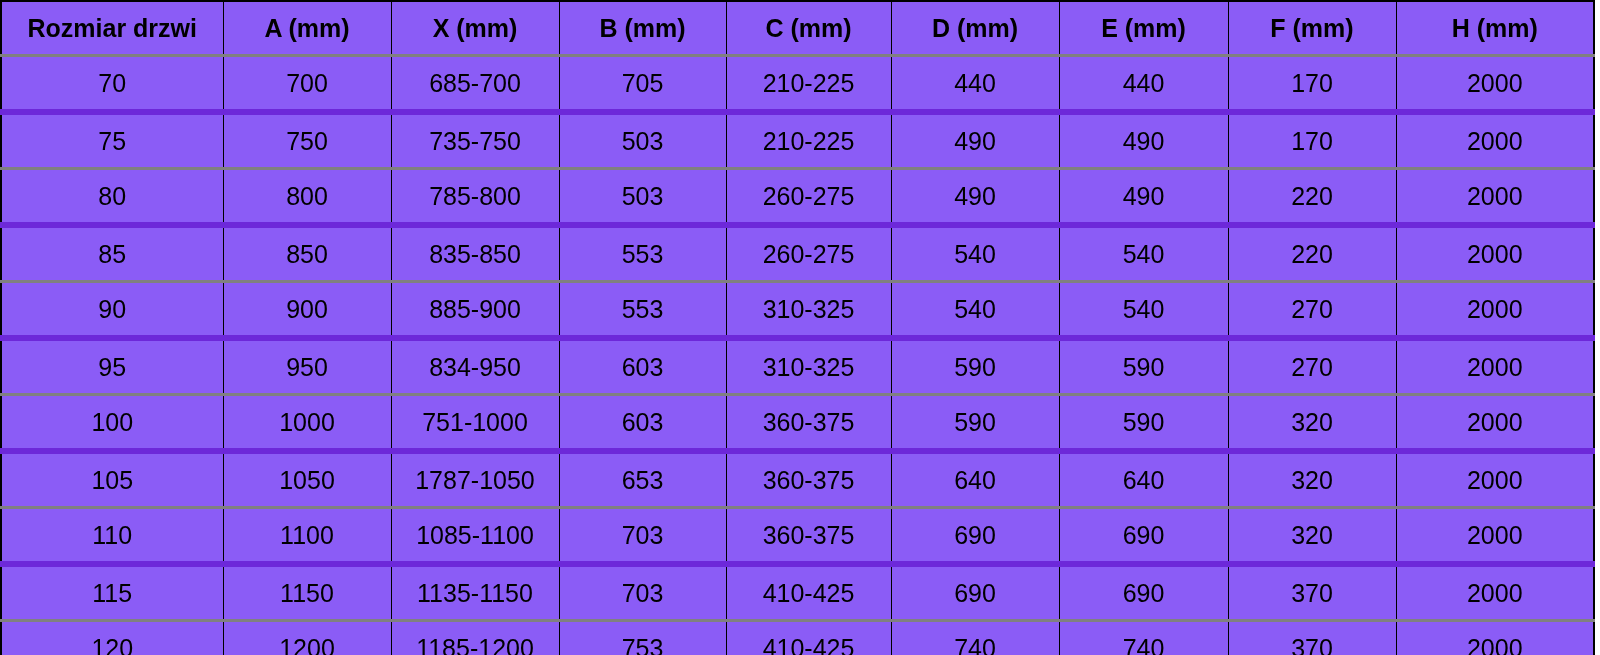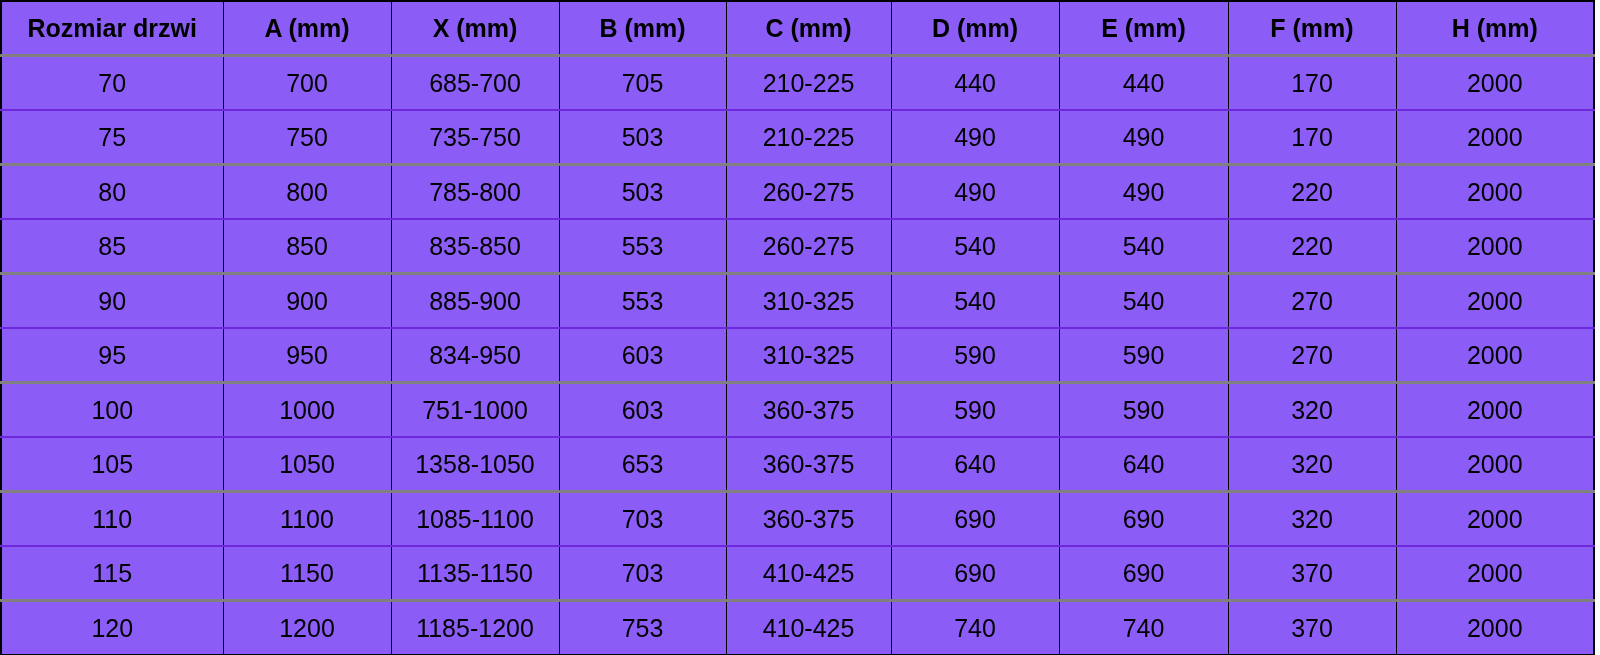--- a/index.html
+++ b/index.html
@@ -47,21 +47,21 @@
   }
   .dim-table td {
     font-weight: normal;
   }
   
   .dim-table thead tr {
     border-bottom: 3px solid #808080;
   }
   
   .dim-table tbody tr {
-    border-bottom: 2px solid #6d28d9;
+    border-bottom: 6px solid #6d28d9;
   }
   
   .dim-table tbody tr:nth-child(even) {
     border-bottom: 3px solid #808080;
   }
   
   .dim-table tbody tr:last-child {
     border-bottom: none;
     margin-left: 25px;
   }
@@ -168,21 +168,21 @@
         <td>603</td>
         <td>360-375</td>
         <td>590</td>
         <td>590</td>
         <td>320</td>
         <td>2000</td>
       </tr>
       <tr>
         <td>105</td>
         <td>1050</td>
-        <td>1358-1050</td>
+        <td>1787-1050</td>
         <td>653</td>
         <td>360-375</td>
         <td>640</td>
         <td>640</td>
         <td>320</td>
         <td>2000</td>
       </tr>
       <tr>
         <td>110</td>
         <td>1100</td>

